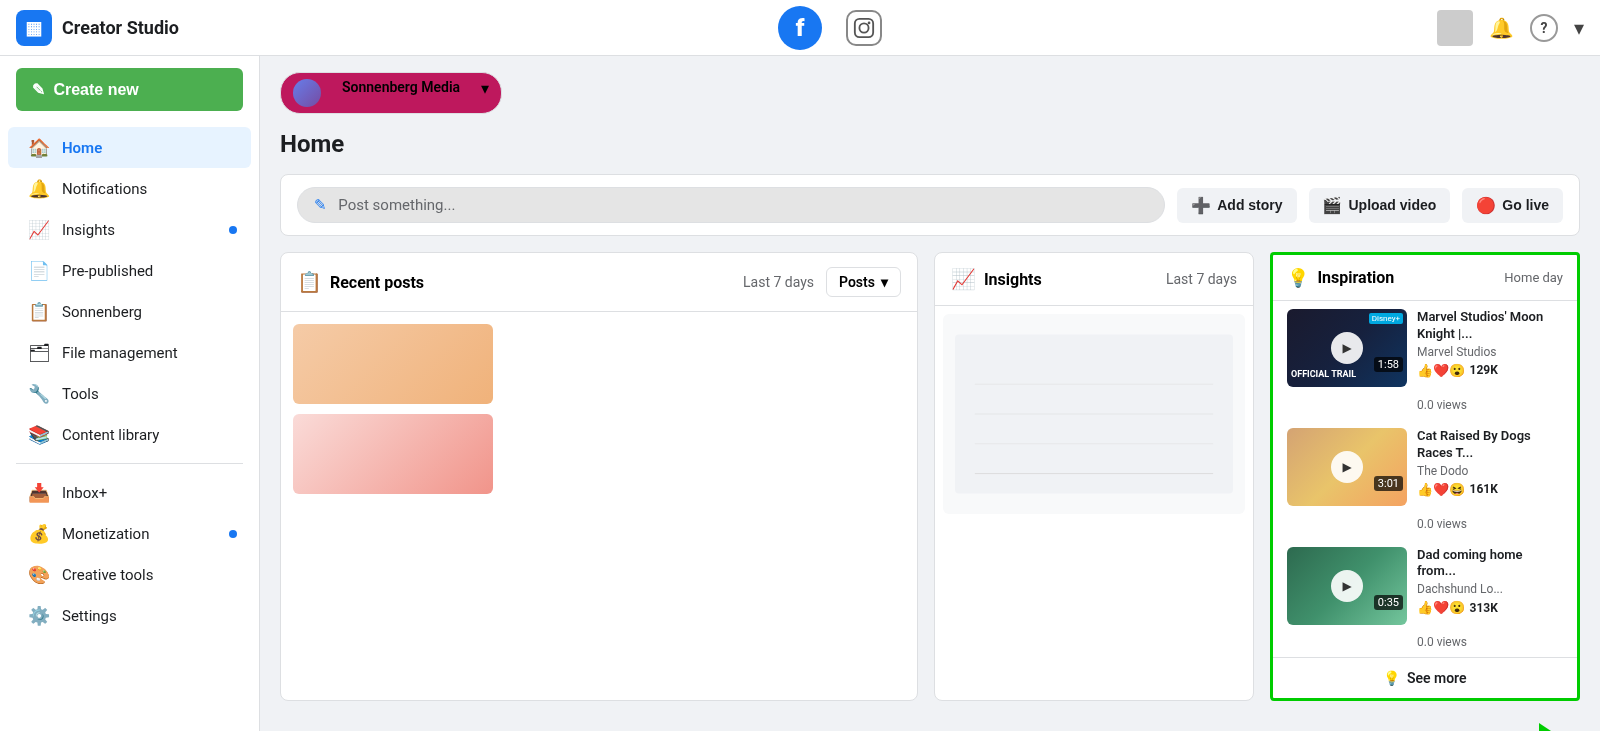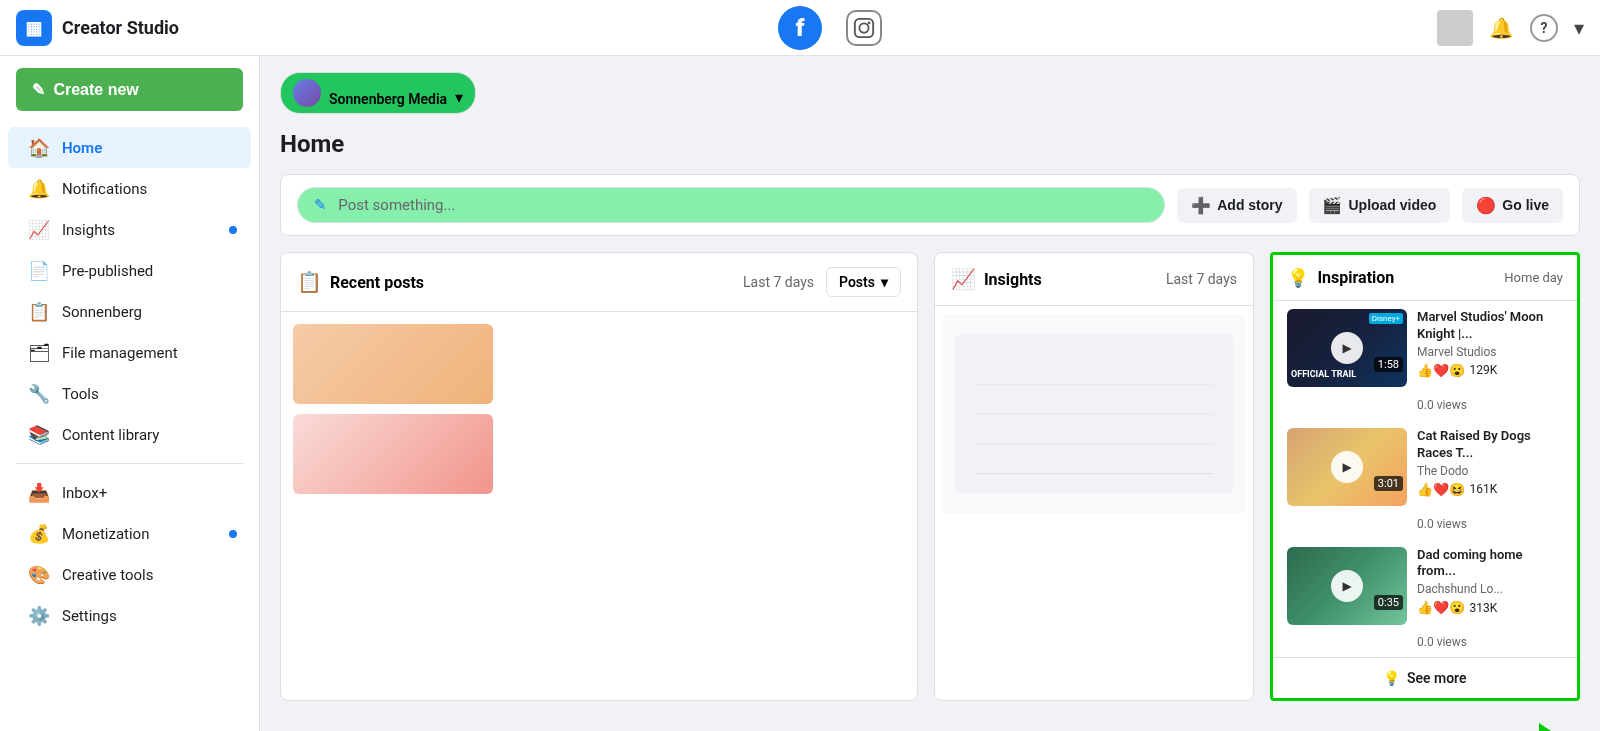--- a/index.html
+++ b/index.html
@@ -177,23 +177,23 @@
 
     
     .page-header {
       display: flex;
       align-items: center;
       gap: 10px;
       margin-bottom: 16px;
     }
     .account-selector {
       display: flex;
-      align-items: flex-end;
-      gap: 8px;
-      background: #22c55e;
+      align-items: flex-start;
+      gap: 21px;
+      background: #be185d;
       border: 1px solid #dddfe2;
       border-radius: 20px;
       padding: 6px 12px;
       cursor: pointer;
     }
     .account-avatar {
       width: 28px;
       height: 28px;
       background: linear-gradient(135deg, #667eea, #764ba2);
       border-radius: 50%;
@@ -221,21 +221,21 @@
       border: 1px solid #dddfe2;
     }
     .post-input {
       flex: 1;
       border: 1px solid #dddfe2;
       border-radius: 20px;
       padding: 8px 16px;
       font-size: 15px;
       color: #65676b;
       cursor: pointer;
-      background: #86efac;
+      background: #e5e5e5;
     }
     .post-action-btn {
       display: flex;
       align-items: center;
       gap: 6px;
       padding: 8px 14px;
       border-radius: 6px;
       font-size: 14px;
       font-weight: 600;
       cursor: pointer;
@@ -435,21 +435,21 @@
       align-items: center;
       gap: 4px;
       margin-bottom: 2px;
     }
     .reaction-emojis {
       font-size: 13px;
     }
     .reaction-count {
       font-size: 12px;
       color: #1c1e21;
-      font-weight: 400;
+      font-weight: 700;
     }
     .video-views {
       font-size: 12px;
       color: #65676b;
       margin-top: 20px;
     }
     .see-more-row {
       display: flex;
       align-items: center;
       justify-content: center;

